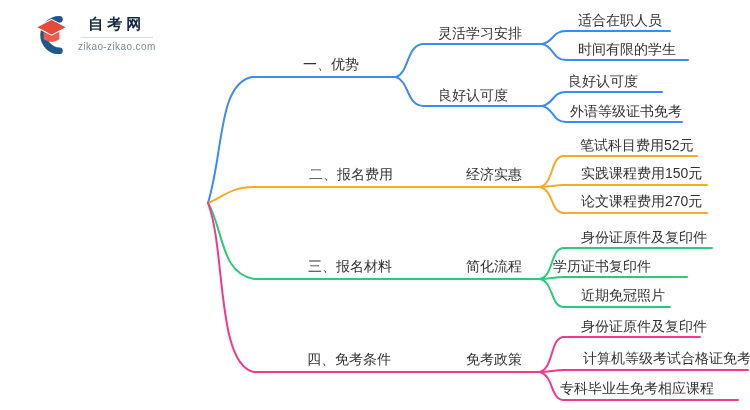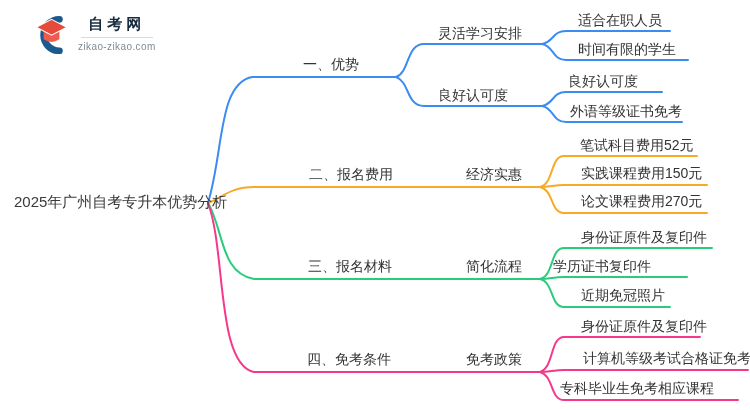--- a/index.html
+++ b/index.html
@@ -61,21 +61,20 @@
       <path d="M13,18 L13,26 Q20.5,31 28,26 L28,18 Z" fill="#EF5B4C"></path>
       <polygon points="20.5,7 35,14.5 20.5,22 6,14.5" fill="#E64A3B" stroke="#ffffff" stroke-width="1"></polygon>
     </svg>
     <div class="logo-text">
       <div class="logo-title">自考网</div>
       <div class="logo-divider"></div>
       <div class="logo-domain">zikao-zikao.com</div>
     </div>
   </div>
 
-  <div class="label central" style="left:14px;top:194px">2025年广州自考专升本优势分析</div>
 
   <div class="label" style="left:303px;top:56px">一、优势</div>
   <div class="label" style="left:438px;top:25px">灵活学习安排</div>
   <div class="label" style="left:578px;top:12px">适合在职人员</div>
   <div class="label" style="left:578px;top:41px">时间有限的学生</div>
   <div class="label" style="left:438px;top:87px">良好认可度</div>
   <div class="label" style="left:568px;top:73px">良好认可度</div>
   <div class="label" style="left:570px;top:103px">外语等级证书免考</div>
 
   <div class="label" style="left:309px;top:166px">二、报名费用</div>

